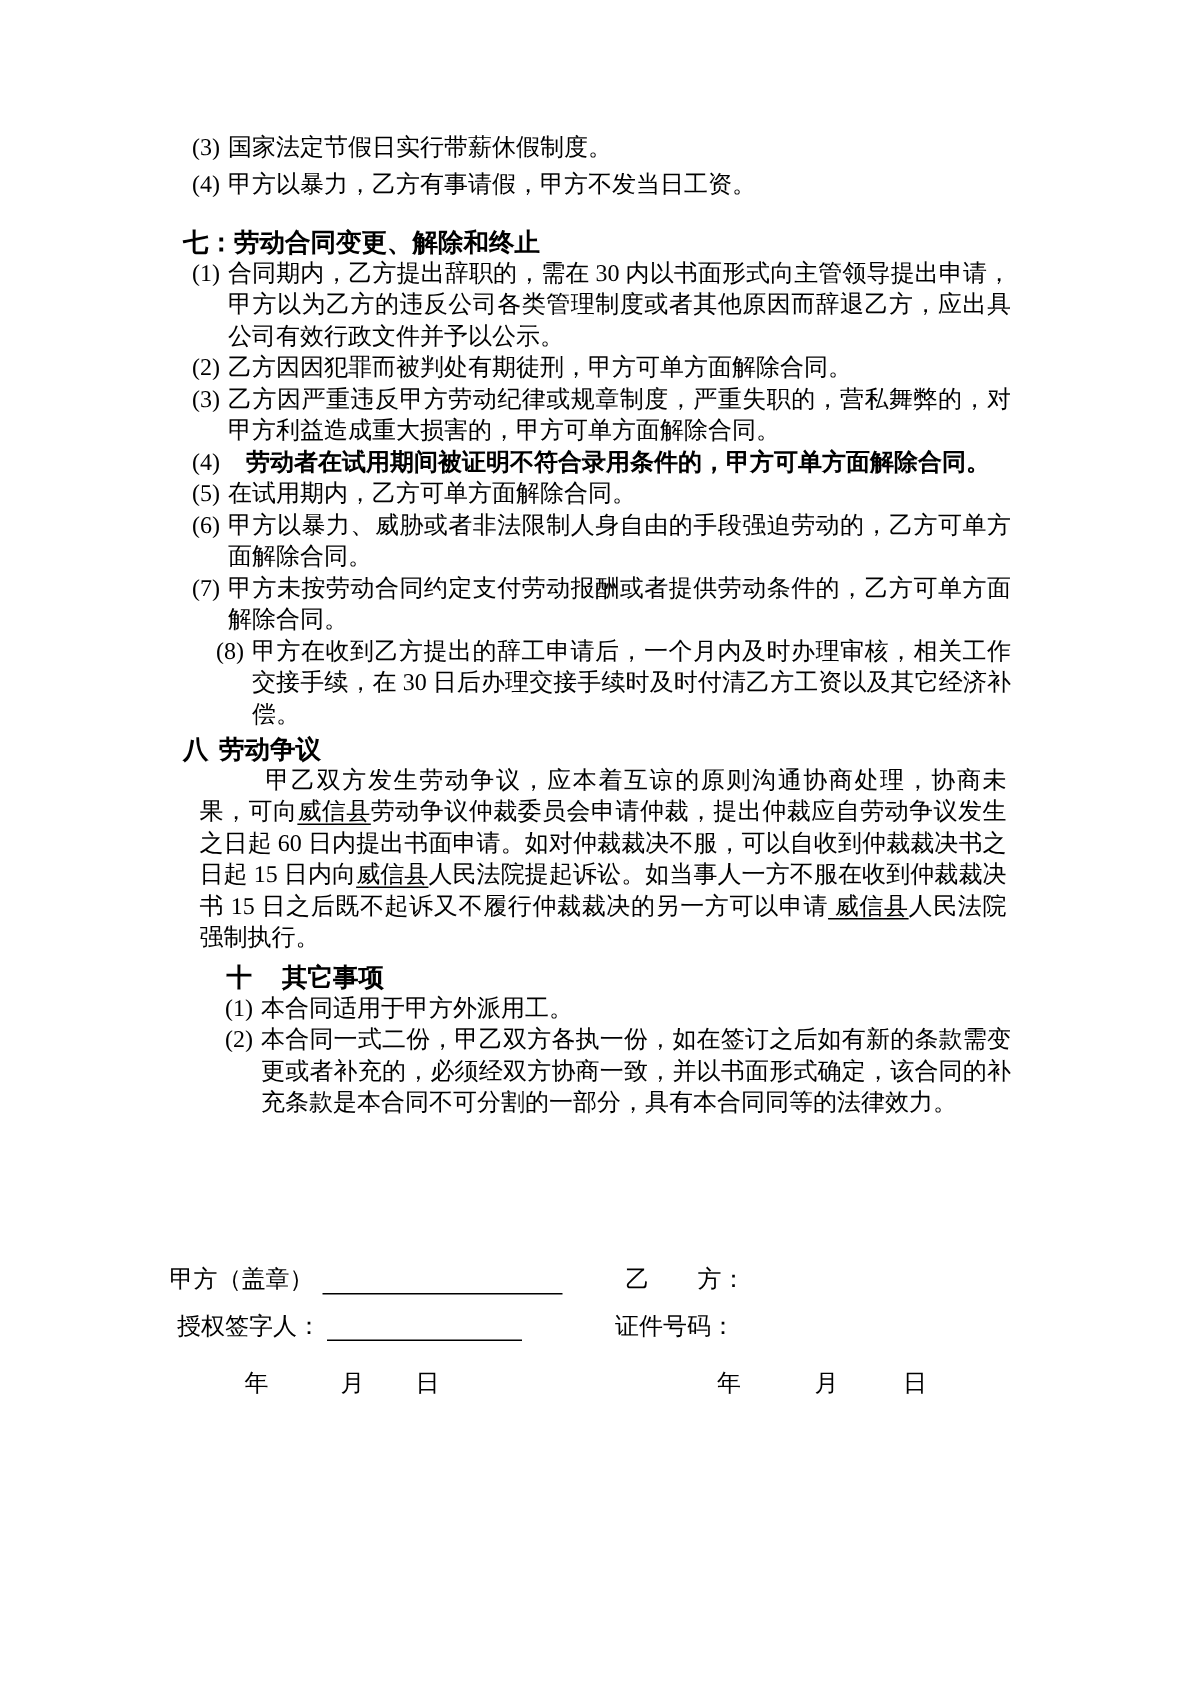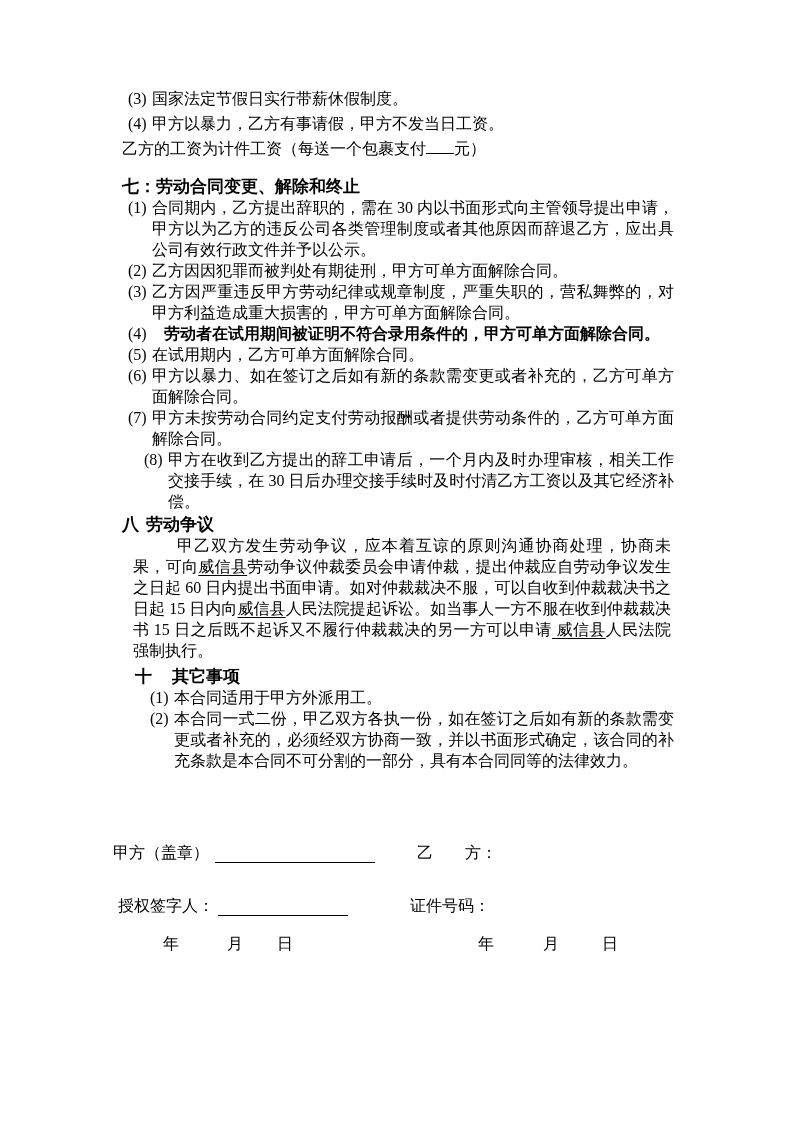--- a/index.html
+++ b/index.html
@@ -8,57 +8,54 @@
     font-family:"Liberation Serif","DejaVu Serif",serif;
     color:#000;font-size:16px;overflow:hidden;margin:0 auto;
   }
   .content{position:absolute;left:122px;top:86px;width:552px;}
   .top-block{line-height:25px;}
   .main-block{line-height:21px;}
   .h{font-weight:bold;font-size:17px;}
   .h7{margin-top:15px;}
   .h8{margin-top:2px;}
   .h8 .hnum{display:inline-block;min-width:24px;}
-  .h10{margin-top:5px;margin-left:13px;}
+  .h10{margin-top:5px;margin-left:29px;}
   .h10 .hnum{display:inline-block;min-width:37px;}
   .clause{display:flex;margin-left:6px;text-align:justify;}
   .clause .num{flex:0 0 24px;white-space:nowrap;}
   .clause .txt{flex:1 1 auto;}
   .clause .txt.sp{text-indent:12px;font-weight:bold;}
   .clause.shift{margin-left:22px;}
   .c10{margin-left:28px;}
   .para8{margin-left:11px;text-indent:44px;text-align:justify;width:538px;}
   .u{text-decoration:underline;text-underline-offset:3px;}
   .blank{display:inline-block;border-bottom:1px solid #000;height:15px;vertical-align:baseline;}
   .blank.wage{width:28px;}
   .sig{position:absolute;left:113px;top:843px;width:580px;font-size:16px;}
   .sig-row{position:relative;height:22px;}
-  .sig-row.r2{margin-top:31px;}
+  .sig-row.r2{margin-top:9px;}
   .sig-row.r3{margin-top:16px;}
   .abs{position:absolute;white-space:nowrap;}
   .blank.partya{width:160px;}
   .blank.signer{width:130px;}
 </style>
 </head>
 <body>
 
 <div class="page">
   <div class="content">
 
     <div class="top-block">
       <div class="clause">
         <span class="num">(3)</span>
         <span class="txt">国家法定节假日实行带薪休假制度。</span>
       </div>
       <div class="clause">
         <span class="num">(4)</span>
         <span class="txt">甲方以暴力，乙方有事请假，甲方不发当日工资。</span>
-      </div>
-      <div>
-        <span>乙方的工资为计件工资（每送一个包裹支付</span><span class="blank wage"></span><span>元）</span>
       </div>
     </div>
 
     <div class="main-block">
       <div class="h h7">七：劳动合同变更、解除和终止</div>
 
       <div class="clause">
         <span class="num">(1)</span>
         <span class="txt">合同期内，乙方提出辞职的，需在 30 内以书面形式向主管领导提出申请，甲方以为乙方的违反公司各类管理制度或者其他原因而辞退乙方，应出具公司有效行政文件并予以公示。</span>
       </div>
@@ -73,21 +70,21 @@
       <div class="clause">
         <span class="num">(4)</span>
         <span class="txt sp">劳动者在试用期间被证明不符合录用条件的，甲方可单方面解除合同。</span>
       </div>
       <div class="clause">
         <span class="num">(5)</span>
         <span class="txt">在试用期内，乙方可单方面解除合同。</span>
       </div>
       <div class="clause">
         <span class="num">(6)</span>
-        <span class="txt">甲方以暴力、如在签订之后如有新的条款需变更或者补充的，乙方可单方面解除合同。</span>
+        <span class="txt">甲方以暴力、威胁或者非法限制人身自由的手段强迫劳动的，乙方可单方面解除合同。</span>
       </div>
       <div class="clause">
         <span class="num">(7)</span>
         <span class="txt">甲方未按劳动合同约定支付劳动报酬或者提供劳动条件的，乙方可单方面解除合同。</span>
       </div>
       <div class="clause shift">
         <span class="num">(8)</span>
         <span class="txt">甲方在收到乙方提出的辞工申请后，一个月内及时办理审核，相关工作交接手续，在 30 日后办理交接手续时及时付清乙方工资以及其它经济补偿。</span>
       </div>
 

